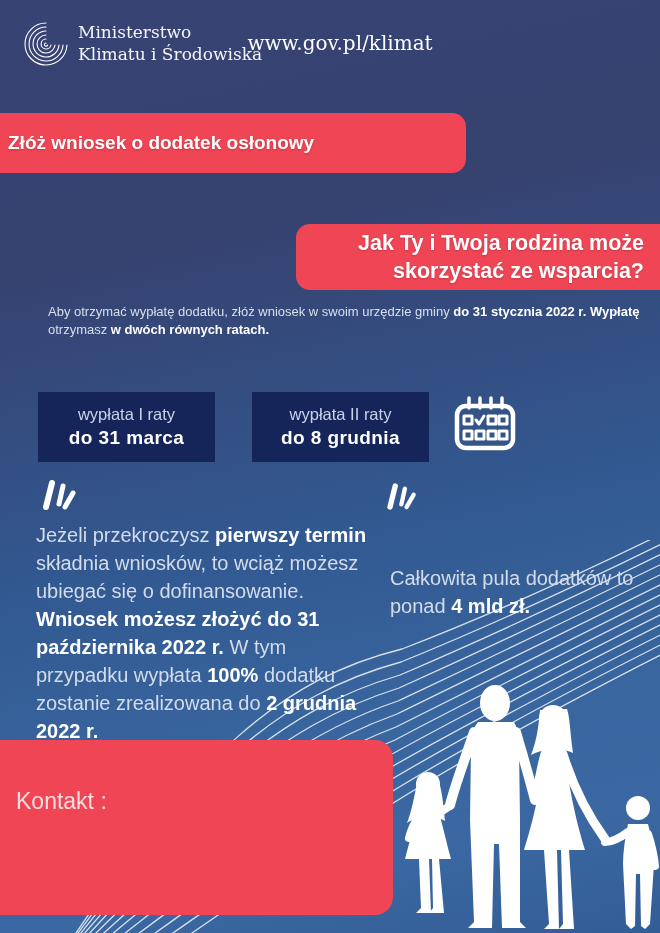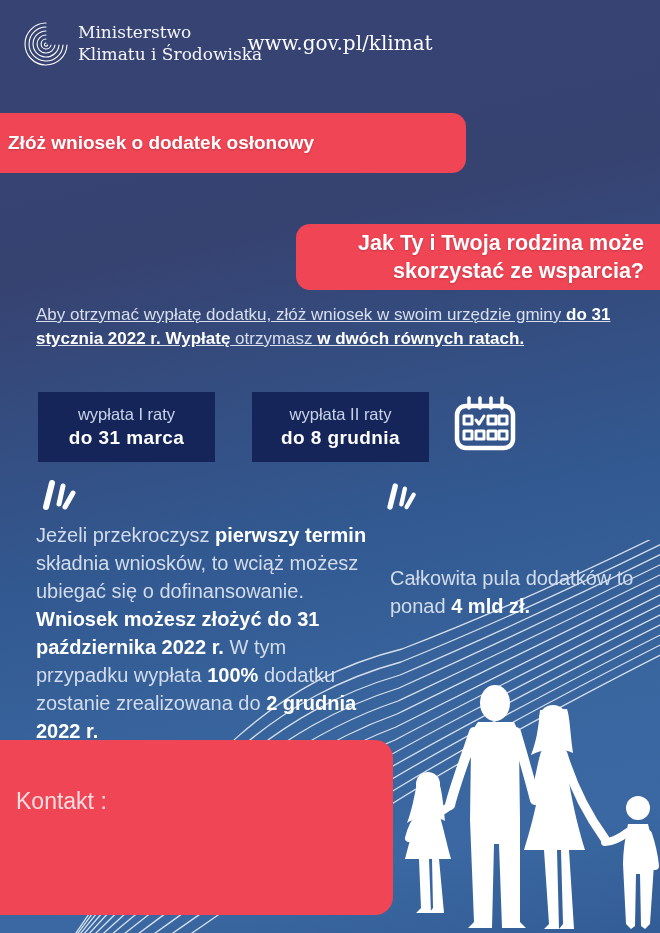--- a/index.html
+++ b/index.html
@@ -22,21 +22,21 @@
   .banner{background:#ef4555;display:flex;align-items:center;}
   .title-banner{left:0;top:92px;width:466px;height:60px;border-radius:0 14px 14px 0;
     padding-left:8px;font-size:19px;font-weight:bold;box-sizing:border-box;
     text-shadow:0 1px 2px rgba(0,0,0,.18);margin-top:21px;}
   .question-banner{left:296px;top:224px;width:364px;height:66px;border-radius:14px 0 0 14px;
     justify-content:flex-end;text-align:right;padding-right:16px;box-sizing:border-box;
     font-size:21.5px;font-weight:bold;line-height:1.32;text-shadow:0 1px 2px rgba(0,0,0,.18);}
   
   .subtitle{left:36px;top:161px;width:420px;font-size:21px;line-height:1.34;font-weight:bold;}
   .subtitle span:not(.b){font-weight:normal;color:#d9dfec;}
-  .intro{left:36px;top:303px;width:608px;font-size:17px;line-height:1.4;color:#d9dfec;text-decoration:underline;}
+  .intro{left:48px;top:303px;width:608px;font-size:13px;line-height:1.4;color:#d9dfec;}
   .late{left:36px;top:521px;width:338px;font-size:20px;line-height:1.4;color:#d3dcea;}
   .pool{left:390px;top:524px;width:252px;font-size:20px;line-height:1.4;color:#d3dcea;margin-top:40px;}
   
   .date-box{width:177px;height:70px;background:#152559;display:flex;flex-direction:column;
     justify-content:center;align-items:center;gap:3px;}
   .date-box .lbl{font-size:16.5px;color:#c9d3e8;}
   .date-box .dt{font-size:19px;font-weight:bold;letter-spacing:.4px;}
   
   .footer-box{left:0;top:740px;width:393px;height:175px;background:#ef4555;
     border-radius:0 18px 18px 0;box-sizing:border-box;padding:24px 22px 0 16px;}

